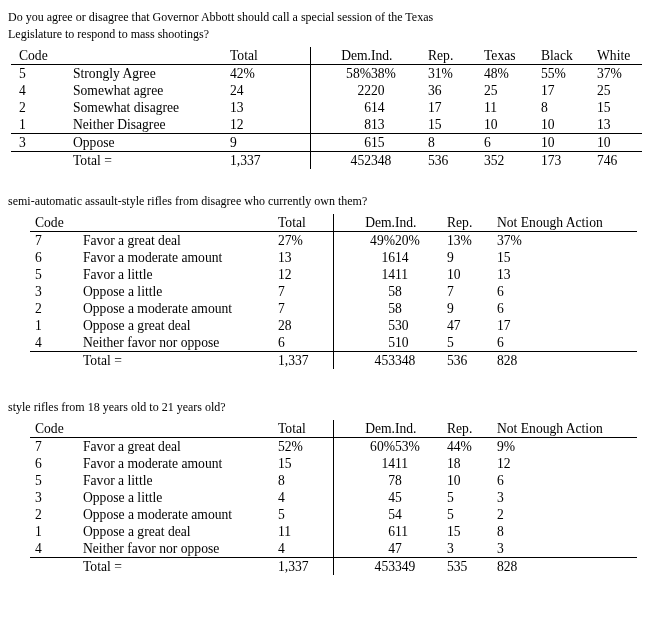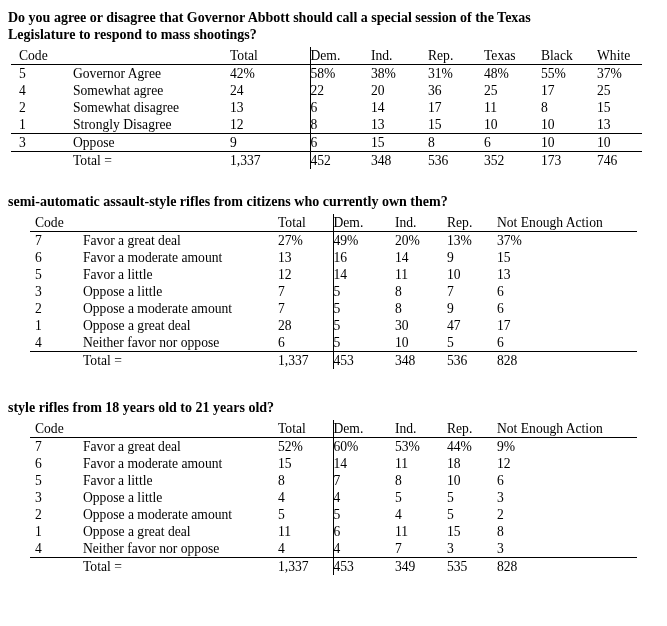--- a/index.html
+++ b/index.html
@@ -5,34 +5,34 @@
   html,body{margin:0;padding:0;background:#ffffff;}
   .page{
     width:667px;height:626px;box-sizing:border-box;
     padding:9px 0 0 8px;overflow:hidden;
     font-family:"Liberation Serif","DejaVu Serif",serif;
     font-size:13.6px;color:#000;background:#fff;
   }
   .question-block{margin:0 0 24px 0;}
   .question-block.qb2{margin-bottom:30px;}
   .question-block.qb3{margin-bottom:0;}
-  .question-title{font-weight:bold;font-size:14px;line-height:17px;margin:0 0 4px 0;}
+  .question-title{font-weight:normal;font-size:12px;line-height:17px;margin:0 0 4px 0;}
   .question-title div{white-space:nowrap;}
 
   table.poll-table{border-collapse:collapse;table-layout:fixed;}
   table.t1{width:631px;margin-left:3px;}
   table.t23{width:607px;margin-left:22px;}
   .poll-table th,.poll-table td{
     font-weight:normal;text-align:left;padding:0;
     height:17px;line-height:17px;font-size:13.6px;
     white-space:nowrap;vertical-align:bottom;
   }
   .poll-table thead th{border-bottom:1.5px solid #000;margin-top:40px;}
   .poll-table tbody + tbody tr:first-child td{border-top:1.5px solid #000;}
-  .poll-table .first-group{border-left:1.5px solid #000;}
+  .poll-table .first-group{border-left:1.5px solid #000;text-align:right;}
   .t1 .code{padding-left:8px;}
   .t23 .code{padding-left:5px;}
 
   .t1 col.c0{width:62px}.t1 col.c1{width:157px}.t1 col.c2{width:80px}
   .t1 col.c3{width:61px}.t1 col.c4{width:57px}.t1 col.c5{width:56px}
   .t1 col.c6{width:57px}.t1 col.c7{width:56px}.t1 col.c8{width:45px}
   .t23 col.c0{width:53px}.t23 col.c1{width:195px}.t23 col.c2{width:55px}
   .t23 col.c3{width:62px}.t23 col.c4{width:52px}.t23 col.c5{width:50px}
   .t23 col.c6{width:140px}
 </style>
@@ -67,21 +67,21 @@
             <th class="group">Ind.</th>
             <th class="group">Rep.</th>
             <th class="group">Texas</th>
             <th class="group">Black</th>
             <th class="group">White</th>
           </tr>
         </thead>
         <tbody>
           <tr>
             <td class="code">5</td>
-            <td class="label">Governor Agree</td>
+            <td class="label">Strongly Agree</td>
             <td class="total">42%</td>
             <td class="group first-group">58%</td>
             <td class="group">38%</td>
             <td class="group">31%</td>
             <td class="group">48%</td>
             <td class="group">55%</td>
             <td class="group">37%</td>
           </tr>
           <tr>
             <td class="code">4</td>
@@ -100,21 +100,21 @@
             <td class="total">13</td>
             <td class="group first-group">6</td>
             <td class="group">14</td>
             <td class="group">17</td>
             <td class="group">11</td>
             <td class="group">8</td>
             <td class="group">15</td>
           </tr>
           <tr>
             <td class="code">1</td>
-            <td class="label">Strongly Disagree</td>
+            <td class="label">Neither Disagree</td>
             <td class="total">12</td>
             <td class="group first-group">8</td>
             <td class="group">13</td>
             <td class="group">15</td>
             <td class="group">10</td>
             <td class="group">10</td>
             <td class="group">13</td>
           </tr>
         </tbody>
         <tbody>
@@ -141,21 +141,21 @@
             <td class="group">352</td>
             <td class="group">173</td>
             <td class="group">746</td>
           </tr>
         </tbody>
       </table>
   </section>
 
   <section class="question-block qb2">
     <div class="question-title">
-      <div>semi-automatic assault-style rifles from citizens who currently own them?</div>
+      <div>semi-automatic assault-style rifles from disagree who currently own them?</div>
     </div>
     <table class="poll-table t23">
         <colgroup>
           <col class="c0">
           <col class="c1">
           <col class="c2">
           <col class="c3">
           <col class="c4">
           <col class="c5">
           <col class="c6">

